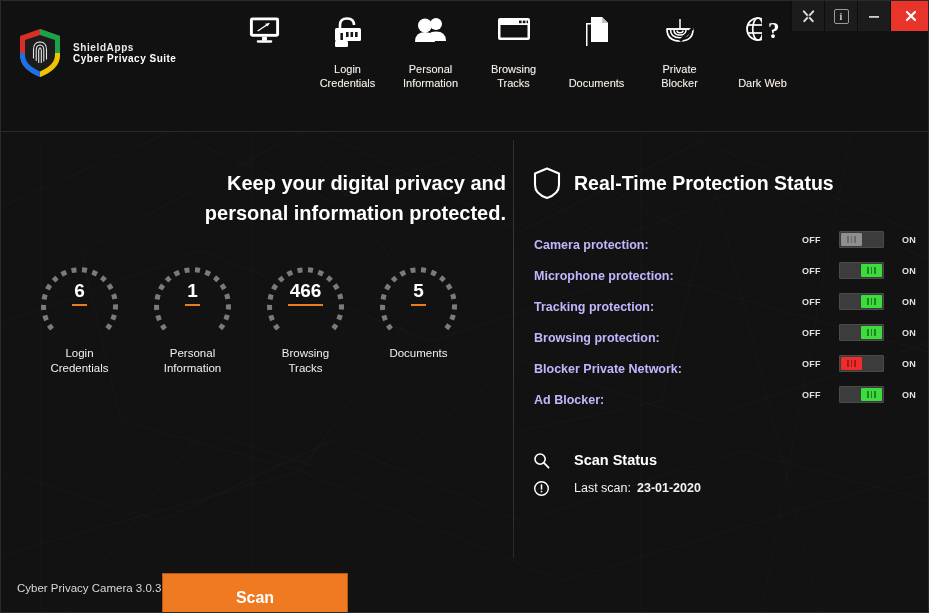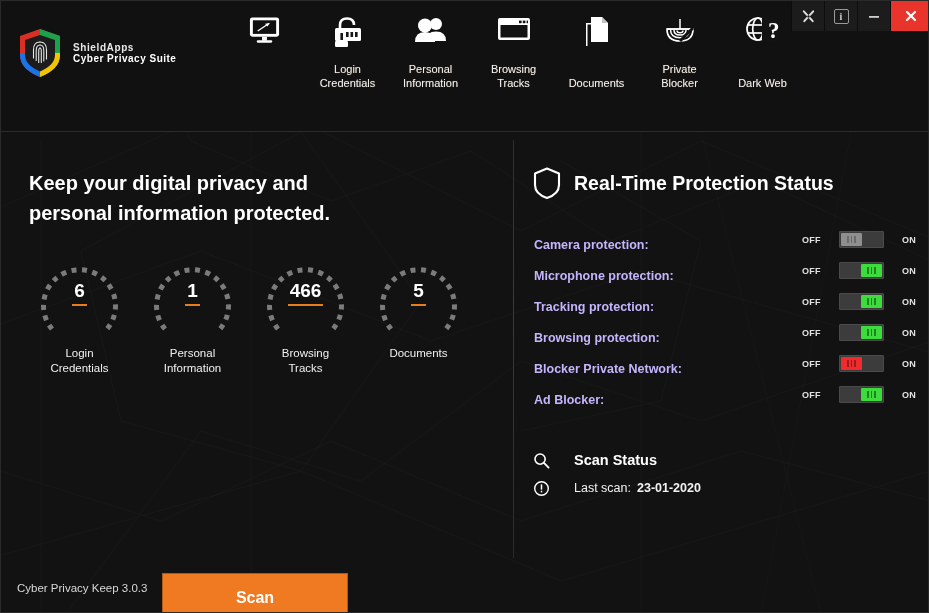--- a/index.html
+++ b/index.html
@@ -68,22 +68,22 @@
 
   
   #content { position:absolute; left:0; top:131px; width:929px; height:482px; }
   .divider {
     position:absolute; left:512px; top:8px; width:1px; height:418px;
     background:linear-gradient(to bottom, #2e2e2e 0%, #3a3a3a 40%, #2a2a2a 100%);
   }
 
   
   .headline {
-    position:absolute; left:0; top:36px; width:505px; text-align:left;
-    font-size:20px; font-weight:bold; line-height:1.52; color:#fff;margin-left:28px;
+    position:absolute; left:0; top:36px; width:505px; text-align:right;
+    font-size:20px; font-weight:bold; line-height:1.52; color:#fff;
   }
 
   .gauges { position:absolute; left:22px; top:118px; width:470px; display:flex; }
   .gauge { width:113px; display:flex; flex-direction:column; align-items:center; }
   .gauge-ring { position:relative; width:97px; height:88px; }
   .gauge-ring svg { position:absolute; left:0; top:0; }
   .gauge-num {
     position:absolute; left:0; top:30px; width:97px; text-align:center;
     font-size:19px; font-weight:bold; color:#fff;
     padding-bottom:3px;
@@ -405,21 +405,21 @@
         </div>
         <div class="gauge-label">
           <div>Documents</div>
         </div>
       </div>
 
     </div>
 
     <div class="scan-btn">Scan</div>
 
-    <div class="footer-version">Cyber Privacy Keep 3.0.3</div>
+    <div class="footer-version">Cyber Privacy Camera 3.0.3</div>
 
     <div class="panel">
 
       <div class="panel-title">
         <svg width="30" height="34" viewBox="0 0 30 34">
           <path d="M15 2.5 L27 7.5 L27 19 Q27 28 15 32 Q3 28 3 19 L3 7.5 Z" fill="none" stroke="#fff" stroke-width="2.1" stroke-linejoin="round"></path>
         </svg>
         <div class="panel-title-text">Real-Time Protection Status</div>
       </div>
 

